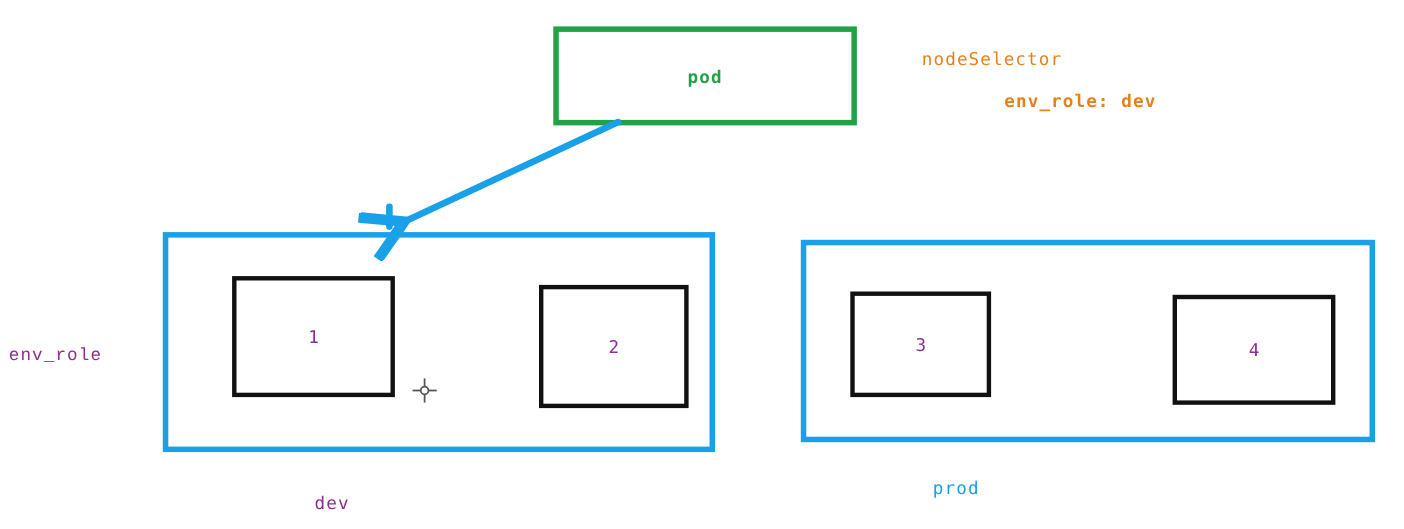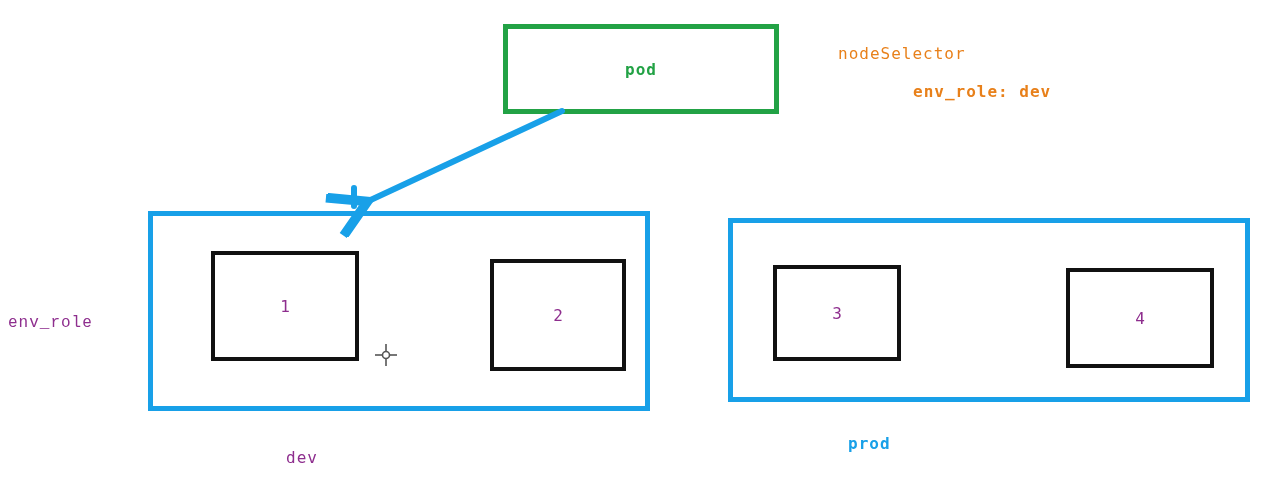--- a/index.html
+++ b/index.html
@@ -44,21 +44,21 @@
     display:flex;align-items:center;justify-content:center;
   }
   .node-label{color:var(--purple);font-size:16px;}
   .node-1{left:58px;top:35px;width:140px;height:102px;}
   .node-2{left:337px;top:43px;width:128px;height:104px;}
   .node-3{left:40px;top:42px;width:120px;height:88px;}
   .node-4{left:333px;top:45px;width:140px;height:92px;}
   
   .env-role-label{left:8px;top:314px;color:var(--purple);font-family:Liberation Mono, monospace;}
   .dev-label{left:286px;top:448px;color:var(--purple);text-align:right;}
-  .prod-label{left:848px;top:434px;color:var(--blue);font-weight:bold;}
+  .prod-label{left:848px;top:434px;color:var(--blue);font-weight:normal;}
   
   .overlay{
     left:0;top:0;width:1276px;height:481px;
     pointer-events:none;
   }
 </style>
 </head>
 <body>
 
 <div class="canvas">

